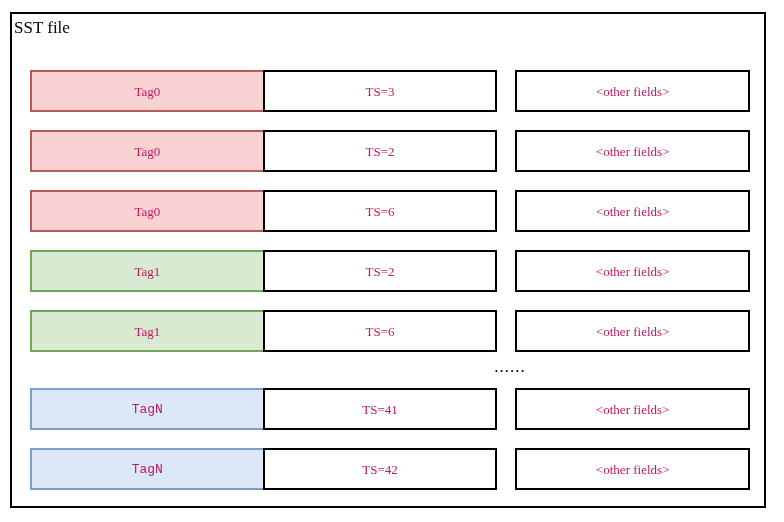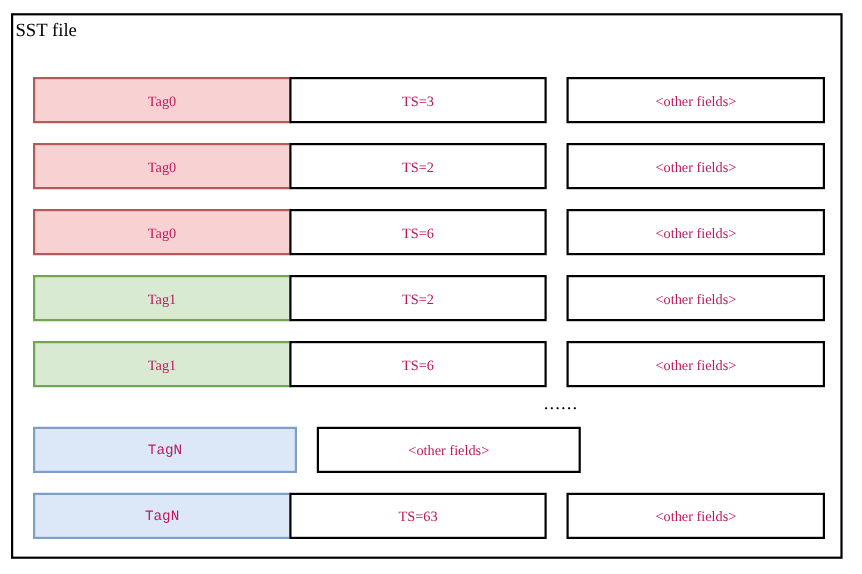--- a/index.html
+++ b/index.html
@@ -153,22 +153,23 @@
     <div class="cell cell-ts">TS=6</div>
     <div class="cell cell-other">&lt;other fields&gt;</div>
   </div>
 
   <div class="ellipsis-row" style="top:355px;">
     <span class="dots">......</span>
   </div>
 
   <div class="row" style="top:388px;">
     <div class="cell cell-tag tag-blue">TagN</div>
+    <div class="cell cell-ts">TS=41</div>
     <div class="cell cell-other">&lt;other fields&gt;</div>
   </div>
 
   <div class="row" style="top:448px;">
     <div class="cell cell-tag tag-blue">TagN</div>
-    <div class="cell cell-ts">TS=63</div>
+    <div class="cell cell-ts">TS=42</div>
     <div class="cell cell-other">&lt;other fields&gt;</div>
   </div>
 
 </div>
 
 </body></html>

